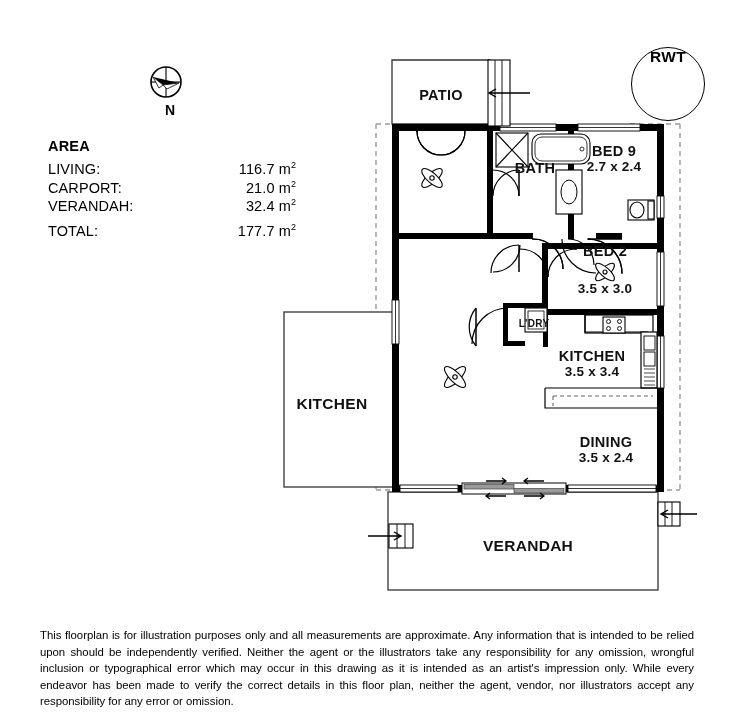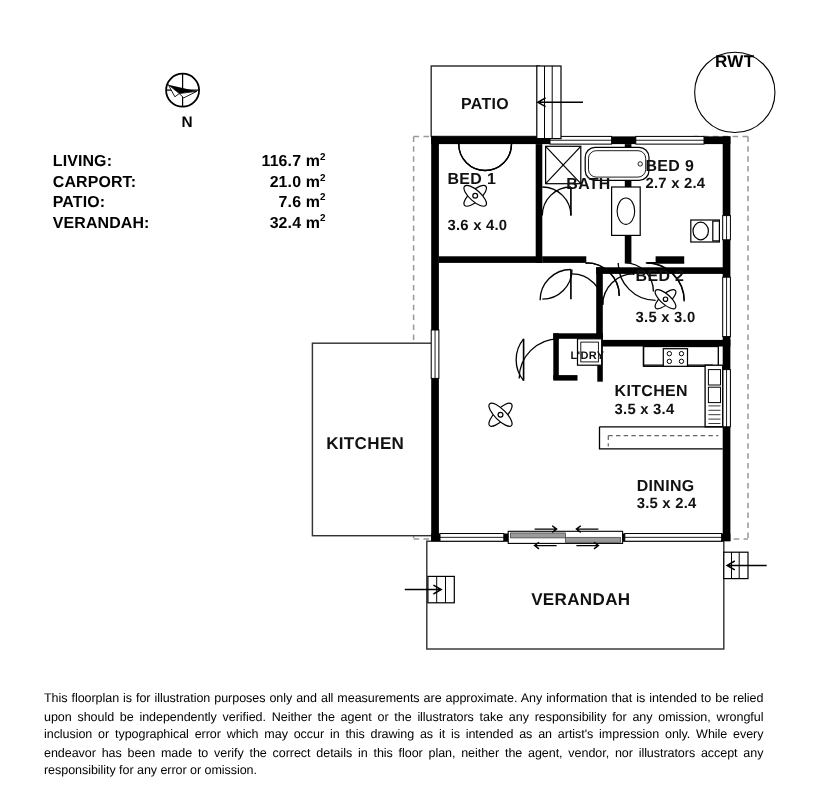--- a/index.html
+++ b/index.html
@@ -28,21 +28,21 @@
     font-size: 14.5px;
     font-weight: bold;
     letter-spacing: 0.2px;
     margin-bottom: 6px;
   }
   .area-row {
     display: flex;
     justify-content: space-between;
     align-items: center;
     font-size: 14.5px;
-    font-weight: bold;
+    font-weight: normal;
     line-height: 18.5px;
     letter-spacing: 0.1px;
   }
   .area-row .lbl { text-align: left; }
   .area-row .val { text-align: right; white-space: nowrap; }
   .area-row.total { margin-top: 6px; }
   .sup {
     font-size: 9px;
     vertical-align: super;
     line-height: 0;
@@ -91,20 +91,21 @@
     position: absolute;
     left: 0;
     top: 0;
     width: 750px;
     height: 620px;
   }
 
   
   .room-label {
     position: absolute;
+    text-align: center;
     font-weight: bold;
     color: #111;
     white-space: nowrap;
     transform: translateX(-50%);
   }
   .room-label .rname {
     display: block;
     font-size: 14.5px;
     letter-spacing: 0.3px;
   }
@@ -142,41 +143,42 @@
     <polygon points="31,19 15,21 19,25" fill="#fff" stroke="#000" stroke-width="0.8"></polygon>
   </svg>
   <div id="compass-label">N</div>
 </div>
 
 <div id="rwt-circle">
   <span id="rwt-label">RWT</span>
 </div>
 
 <div id="area-block">
+  <div id="area-title">AREA</div>
 
   <div class="area-row">
     <span class="lbl">LIVING:</span>
     <span class="val"><span>116.7</span> <span>m</span><span class="sup">2</span></span>
   </div>
 
   <div class="area-row">
     <span class="lbl">CARPORT:</span>
     <span class="val"><span>21.0</span> <span>m</span><span class="sup">2</span></span>
   </div>
 
-  <div class="area-row">
-    <span class="lbl">PATIO:</span>
-    <span class="val"><span>7.6</span> <span>m</span><span class="sup">2</span></span>
-  </div>
 
   <div class="area-row">
     <span class="lbl">VERANDAH:</span>
     <span class="val"><span>32.4</span> <span>m</span><span class="sup">2</span></span>
   </div>
 
+  <div class="area-row total">
+    <span class="lbl">TOTAL:</span>
+    <span class="val"><span>177.7</span> <span>m</span><span class="sup">2</span></span>
+  </div>
 </div>
 
 <div id="plan">
 <svg width="750" height="620" viewBox="0 0 750 620">
 
   <g fill="none" stroke="#9a9a9a" stroke-width="1.4" stroke-dasharray="5,4">
     <path d="M376 124 L376 490"></path>
     <path d="M680 124 L680 490"></path>
     <path d="M376 124 L420 124"></path>
     <path d="M630 124 L680 124"></path>
@@ -416,24 +418,20 @@
     <path d="M697 514 L662 514 M668 510 L661 514 L668 518" stroke="#000" stroke-width="1.4" fill="none"></path>
   </g>
 
 </svg>
 
   
   <div class="room-label" style="left:441px; top:87px;">
     <span class="rname">PATIO</span>
   </div>
 
-  <div class="room-label" style="left:434px; top:155px;">
-    <span class="rname">BED 1</span>
-    <span class="rdim" style="margin-top:26px;">3.6 x 4.0</span>
-  </div>
 
   <div class="room-label" style="left:535px; top:160px;">
     <span class="rname">BATH</span>
   </div>
 
   <div class="room-label" style="left:614px; top:143px;">
     <span class="rname">BED 9</span>
     <span class="rdim">2.7 x 2.4</span>
   </div>
 

